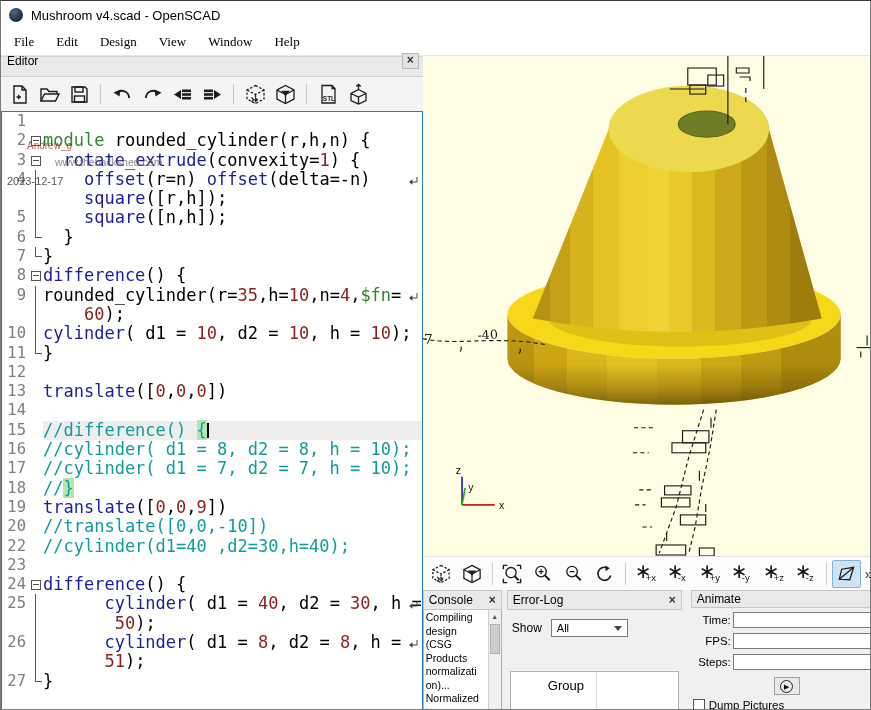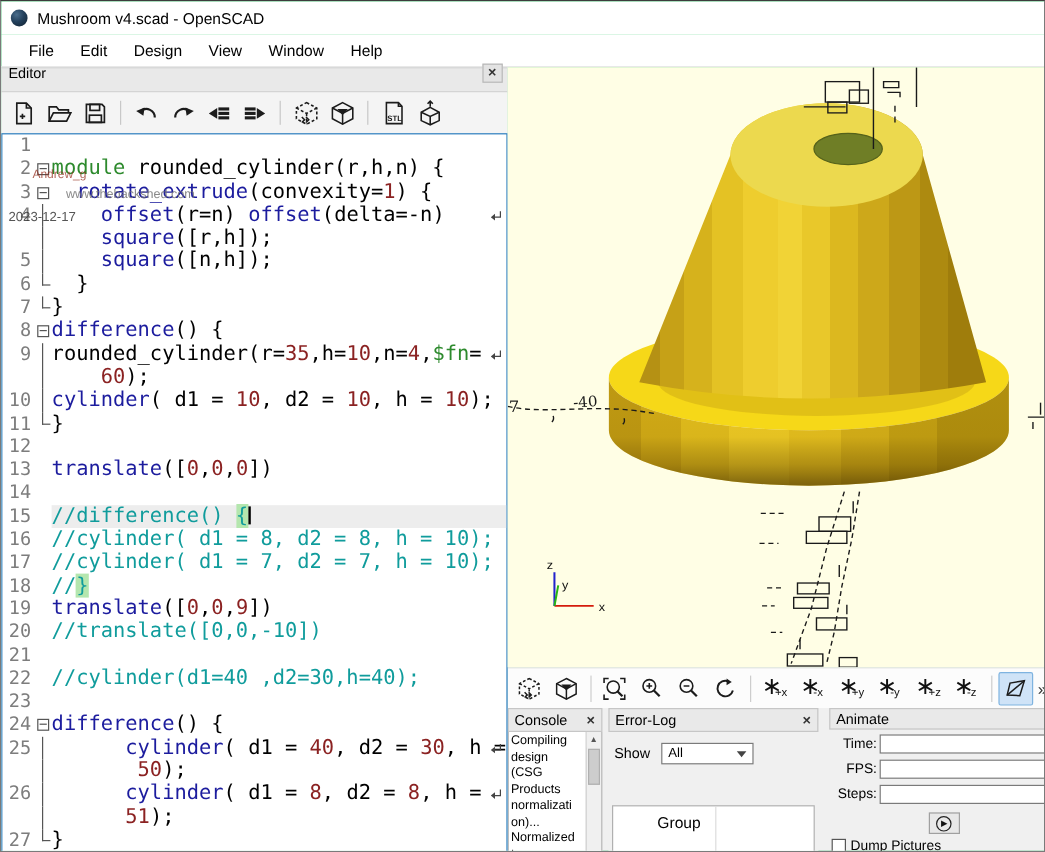--- a/index.html
+++ b/index.html
@@ -6,21 +6,21 @@
   *{box-sizing:border-box;}
   .window{width:871px;height:710px;position:relative;background:#22c55e;
     border:1px solid #7a7a7a;border-top:1px solid #3c3c3c;overflow:hidden;
     font-family:"Liberation Sans",sans-serif;color:#000;}
   
   .titlebar{height:28px;background:#fff;display:flex;align-items:center;padding-left:8px;}
   .logo{width:14px;height:14px;border-radius:50%;
     background:radial-gradient(circle at 35% 30%, #4a6d8c 0%, #23405c 45%, #101f2e 100%);
     margin-right:8px;flex:0 0 auto;}
   .title-text{font-size:13px;}
-  .menubar{height:27px;background:#fff;display:flex;align-items:center;padding-left:12px;border-bottom:1px solid #e8e8e8;}
+  .menubar{height:27px;background:#fff;display:flex;align-items:center;padding-left:2px;border-bottom:1px solid #e8e8e8;font-family:Liberation Serif, serif;}
   .menu-item{font-size:13px;padding:4px 11px;cursor:default;}
   
   .main{display:flex;height:655px;}
   .editor-panel{width:431px;display:flex;flex-direction:column;position:relative;background:#f0f0f0;}
   .panel-header{height:21px;background:#e9e9e9;border-top:1px solid #d5d5d5;border-bottom:1px solid #cfcfcf;
     display:flex;align-items:center;justify-content:space-between;padding:0 4px 12px 6px;font-size:12px;}
   .close-btn{width:17px;height:16px;background:#e3e3e3;border:1px solid #b8b8b8;
     font-size:12px;font-weight:bold;line-height:13px;text-align:center;color:#333;cursor:default;}
   .ed-toolbar{height:34px;background:#f4f4f4;display:flex;align-items:center;padding-left:5px;gap:4px;}
   .tb-btn{width:26px;height:26px;display:flex;align-items:center;justify-content:center;border-radius:2px;}
@@ -232,21 +232,20 @@
             <div class="crow"><span class="ln">11</span><span class="fold f-end"></span><span class="ctext"><span class="tk-p">}</span></span></div>
             <div class="crow"><span class="ln">12</span><span class="fold"></span><span class="ctext"></span></div>
             <div class="crow"><span class="ln">13</span><span class="fold"></span><span class="ctext"><span class="tk-b">translate</span><span class="tk-p">([</span><span class="tk-n">0</span><span class="tk-p">,</span><span class="tk-n">0</span><span class="tk-p">,</span><span class="tk-n">0</span><span class="tk-p">])</span></span></div>
             <div class="crow"><span class="ln">14</span><span class="fold"></span><span class="ctext"></span></div>
             <div class="crow cur"><span class="ln">15</span><span class="fold"></span><span class="ctext"><span class="tk-c">//difference() </span><span class="tk-cbr">{</span><span class="caret"></span></span></div>
             <div class="crow"><span class="ln">16</span><span class="fold"></span><span class="ctext"><span class="tk-c">//cylinder( d1 = 8, d2 = 8, h = 10);</span></span></div>
             <div class="crow"><span class="ln">17</span><span class="fold"></span><span class="ctext"><span class="tk-c">//cylinder( d1 = 7, d2 = 7, h = 10);</span></span></div>
             <div class="crow"><span class="ln">18</span><span class="fold"></span><span class="ctext"><span class="tk-c">//</span><span class="tk-cbr">}</span></span></div>
             <div class="crow"><span class="ln">19</span><span class="fold"></span><span class="ctext"><span class="tk-b">translate</span><span class="tk-p">([</span><span class="tk-n">0</span><span class="tk-p">,</span><span class="tk-n">0</span><span class="tk-p">,</span><span class="tk-n">9</span><span class="tk-p">])</span></span></div>
             <div class="crow"><span class="ln">20</span><span class="fold"></span><span class="ctext"><span class="tk-c">//translate([0,0,-10])</span></span></div>
-            <div class="crow"><span class="ln">21</span><span class="fold"></span><span class="ctext"></span></div>
             <div class="crow"><span class="ln">22</span><span class="fold"></span><span class="ctext"><span class="tk-c">//cylinder(d1=40 ,d2=30,h=40);</span></span></div>
             <div class="crow"><span class="ln">23</span><span class="fold"></span><span class="ctext"></span></div>
             <div class="crow"><span class="ln">24</span><span class="fold f-start"></span><span class="ctext"><span class="tk-b">difference</span><span class="tk-p">() {</span></span></div>
             <div class="crow"><span class="ln">25</span><span class="fold f-mid"></span><span class="ctext"><span class="tk-p">      </span><span class="tk-b">cylinder</span><span class="tk-p">( d1 = </span><span class="tk-n">40</span><span class="tk-p">, d2 = </span><span class="tk-n">30</span><span class="tk-p">, h =</span></span><span class="wrapmark"><svg width="12" height="12" viewBox="0 0 12 12">
                   <path d="M10 1 V6 H4" stroke="#444" fill="none"></path>
                   <polygon points="5.5,3.2 2,6 5.5,8.8" fill="#444"></polygon>
                 </svg></span></div>
             <div class="crow"><span class="ln"></span><span class="fold f-mid"></span><span class="ctext"><span class="tk-p">       </span><span class="tk-n">50</span><span class="tk-p">);</span></span></div>
             <div class="crow"><span class="ln">26</span><span class="fold f-mid"></span><span class="ctext"><span class="tk-p">      </span><span class="tk-b">cylinder</span><span class="tk-p">( d1 = </span><span class="tk-n">8</span><span class="tk-p">, d2 = </span><span class="tk-n">8</span><span class="tk-p">, h =</span></span><span class="wrapmark"><svg width="12" height="12" viewBox="0 0 12 12">
                   <path d="M10 1 V6 H4" stroke="#444" fill="none"></path>

